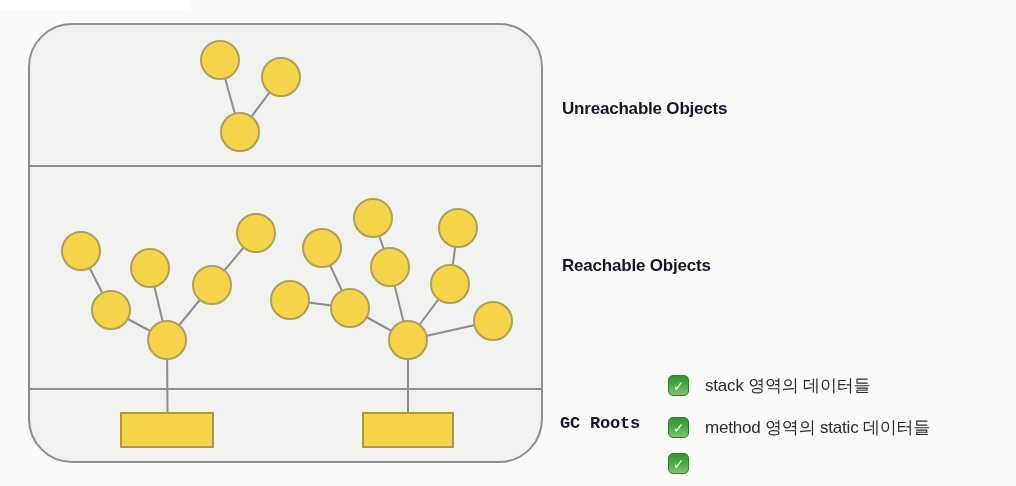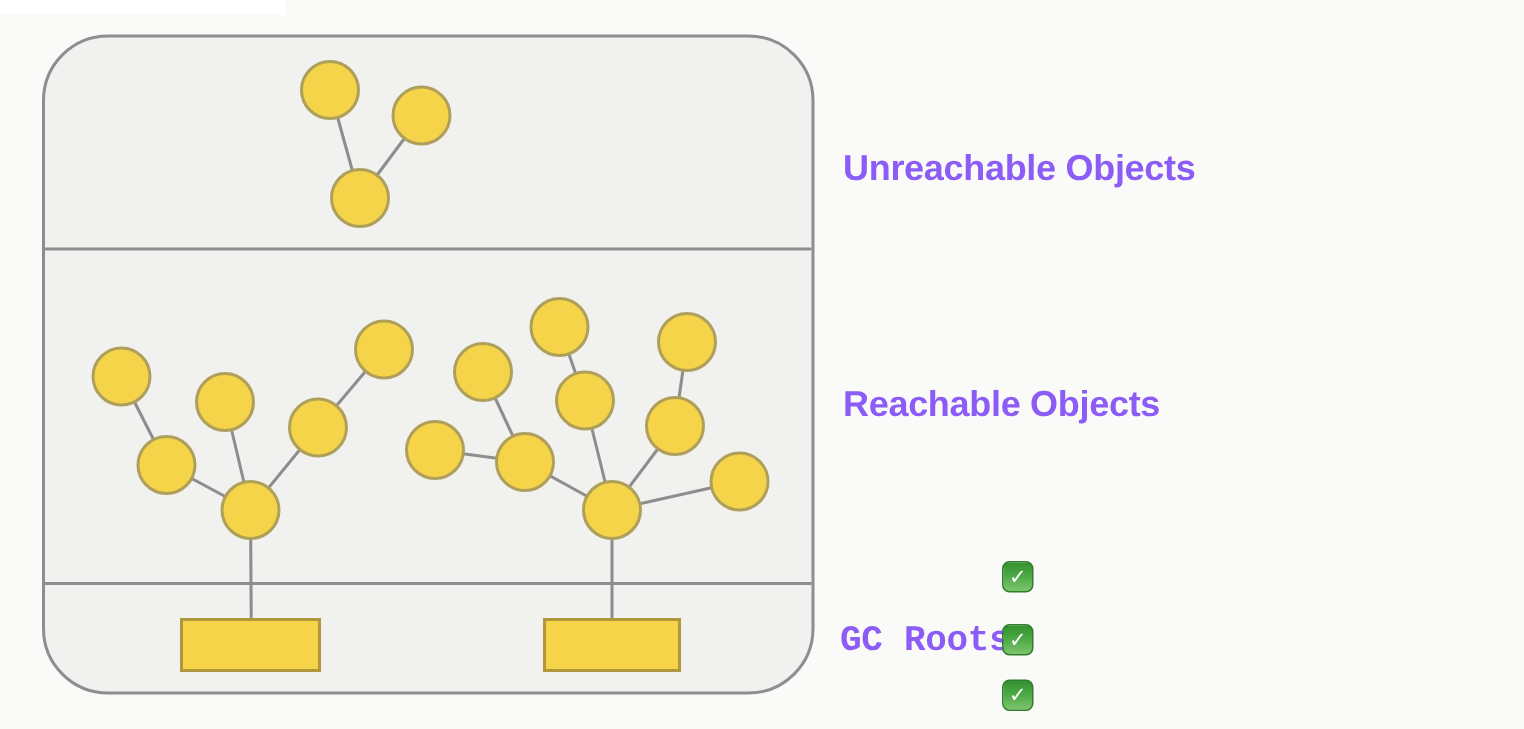--- a/index.html
+++ b/index.html
@@ -38,23 +38,23 @@
   .divider.d1 { top: 140px; }
   .divider.d2 { top: 363px; }
   #graph-svg {
     position: absolute;
     left: 0; top: 0;
     width: 1016px; height: 486px;
     pointer-events: none;
   }
   .section-label {
     position: absolute;
-    font-size: 24px;
+    font-size: 17px;
     font-weight: 700;
-    color: #8b5cf6;
+    color: #0f172a;
     letter-spacing: -0.2px;
     white-space: nowrap;
   }
   .label-unreachable { left: 562px; top: 99px; }
   .label-reachable   { left: 562px; top: 256px; text-align: right; }
   .label-gcroots     { left: 560px; top: 414px; font-family: Liberation Mono, monospace; }
   .check-row {
     position: absolute;
     left: 668px;
     display: flex;
@@ -135,19 +135,21 @@
     <circle cx="450" cy="284" r="19" fill="#f6d449" stroke="#aea05a" stroke-width="2"></circle>
     <circle cx="493" cy="321" r="19" fill="#f6d449" stroke="#aea05a" stroke-width="2"></circle>
   </svg>
 
 <div class="section-label label-unreachable">Unreachable Objects</div>
 <div class="section-label label-reachable">Reachable Objects</div>
 <div class="section-label label-gcroots">GC Roots</div>
 
 <div class="check-row r1">
   <span class="check-icon">✓</span>
+  <span class="check-label">stack 영역의  데이터들</span>
 </div>
 <div class="check-row r2">
   <span class="check-icon">✓</span>
+  <span class="check-label">method 영역의 static 데이터들</span>
 </div>
 <div class="check-row r3">
   <span class="check-icon">✓</span>
 </div>
 
 </body></html>

